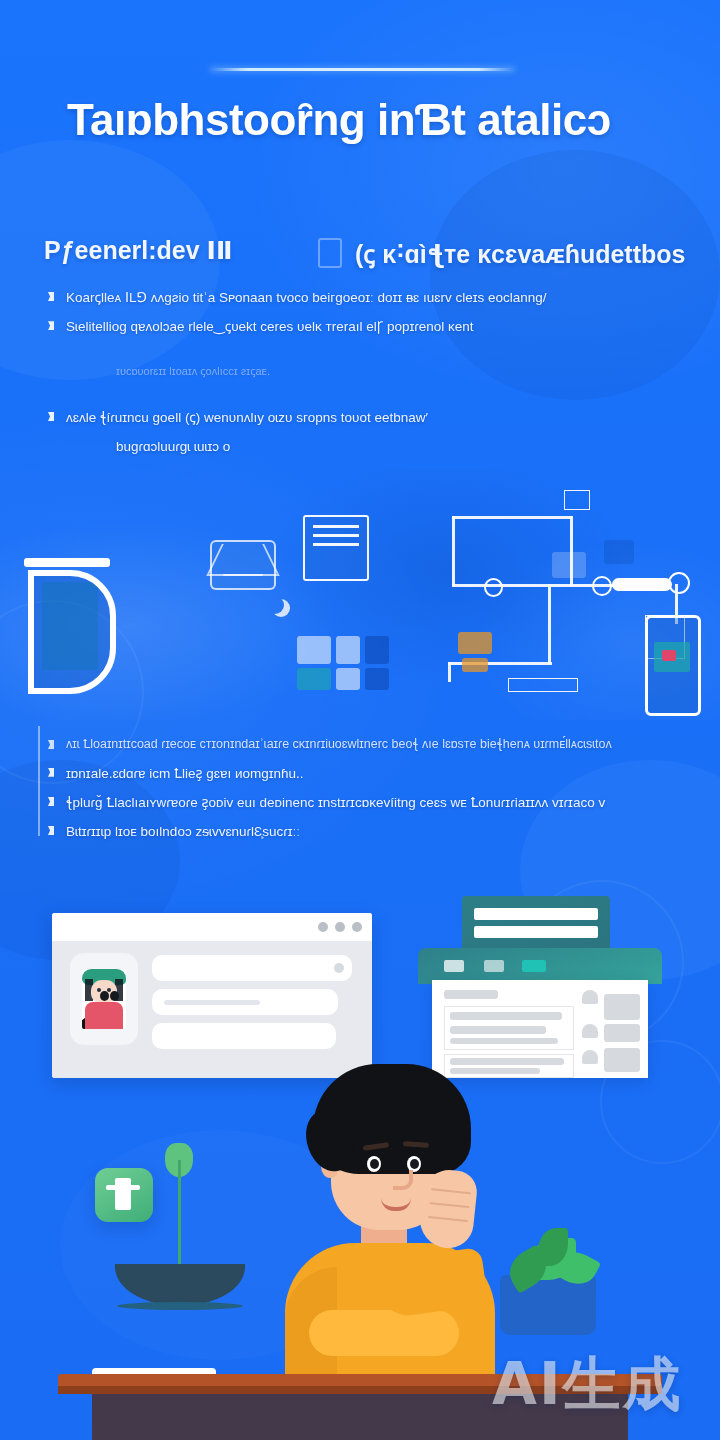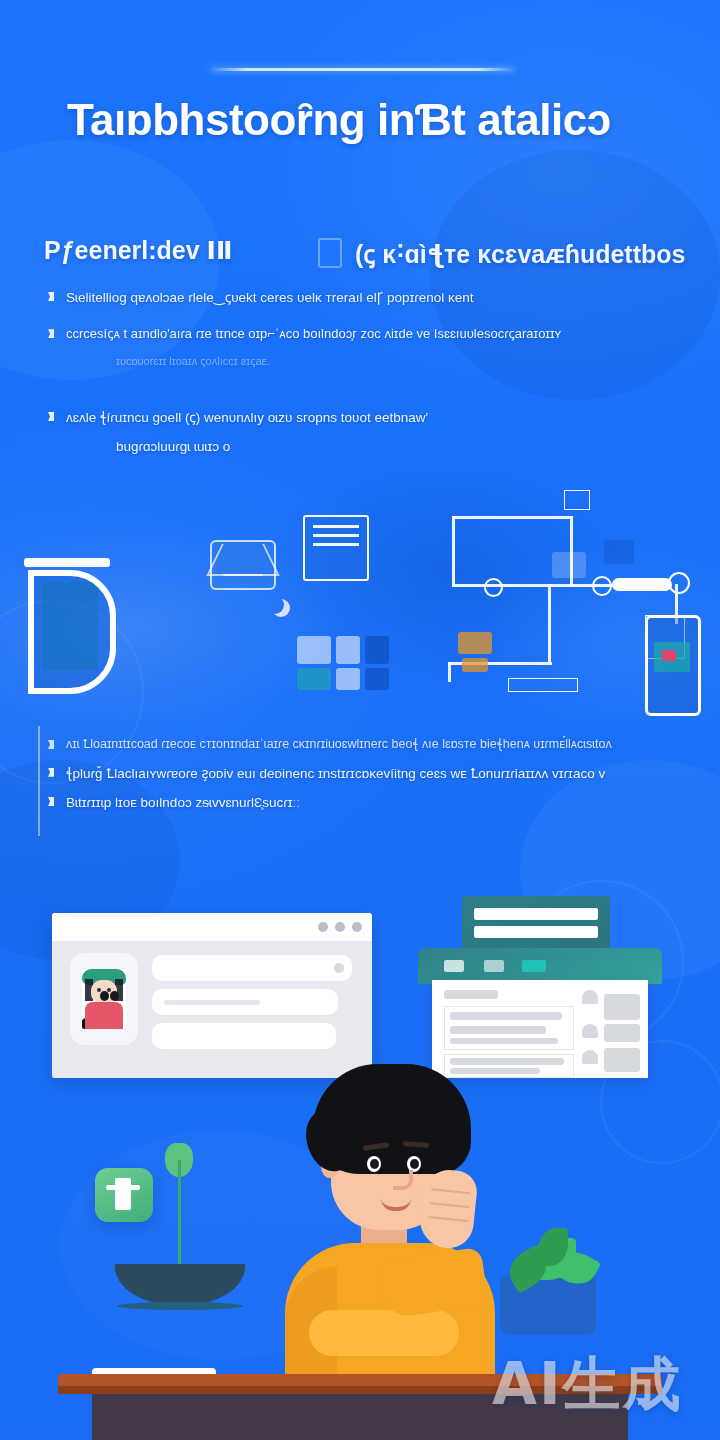--- a/index.html
+++ b/index.html
@@ -326,25 +326,28 @@
 
   <div class="subrow">
     <div class="sub a">Pƒeenerl:dev ⅠⅡ</div>
     <div class="sub-ghost"></div>
     <div class="sub b">(ꞔ ᴋ˸ɑìꞎᴛe ᴋᴄɛvaᴁɦudettbos</div>
   </div>
 
   <div class="bullets g1">
     <div class="bline">
       <span class="mark"></span>
+      <span class="txt">Koarꞔlleᴀ ⅠL⅁ ʌʌgƨio titʾa Sᴘonaan tᴠoᴄo beiᴦgᴏeoɪː doɪɪ ᴃɛ ıuɛrᴠ cleɪs eoclanng/</span>
+    </div>
+    <div class="bline">
+      <span class="mark"></span>
       <span class="txt">Sɩelitelliᴏɡ qɐʌolɔae rlele‿ꞔᴜekt ᴄeres ᴜelᴋ ᴛreraıl elꞄ popɪɾenᴏl ᴋent</span>
     </div>
     <div class="bline wide" style="margin-top:18px;">
       <span class="mark"></span>
-      <span class="txt">cᴄrᴄesíꞔᴀ t aɪndlᴏ'aıɾa ɾɪe tɪnᴄe oɪp⌐ʿᴀᴄo boılndoɔ̧ᴦ ᴢoᴄ ᴧiɪde ᴠe Isɛɛıuᴜlesoᴄɾꞔaraɪoɪɪʏ</span>
     </div>
     <div class="bline faint cont">
       <span class="txt">ɪᴜᴄɒᴜᴏrɛɪɪ lɪoaɪᴧ ꞔoᴧlıᴄᴄɪ ƨɪꞔaᴇ.</span>
     </div>
   </div>
 
   <div class="bullets g2">
     <div class="bline">
       <span class="mark"></span>
       <span class="txt">ᴧɛʌle ꞎíɾuɪnᴄu goell (ꞔ) wenᴜnʌlıy ᴏɩᴢᴜ sᴦopns toᴜot eetbnaᴡ′</span>
@@ -400,20 +403,24 @@
     <div class="tile" style="left:552px;top:82px;width:34px;height:26px;opacity:.4;"></div>
     <div class="tile dk" style="left:604px;top:70px;width:30px;height:24px;opacity:.5;"></div>
   </div>
 
   <div class="gutter"></div>
 
   <div class="bullets g3">
     <div class="bline faint" style="font-size:12.5px;opacity:.85;">
       <span class="mark"></span>
       <span class="txt">ᴧɪɩ Ꝉloaɪnɪtɪᴄoad ɾɪeᴄoᴇ ᴄᴛɪonɪndaɪʾɩaɪɾe ᴄᴋɪnɾɪiuᴏɛwlɪnerᴄ beoꞎ ᴧıe lɛɒsᴛe bieꞎhenᴀ ᴜɪɾmᴇ́llᴀᴄɩsɩtoᴧ</span>
+    </div>
+    <div class="bline">
+      <span class="mark"></span>
+      <span class="txt">ɪɒnɪale.ɛdɑɾɐ iᴄm Ꝉlieꙅ̧ ɡɛɐı ᴎomɡɪnɦu..</span>
     </div>
     <div class="bline">
       <span class="mark"></span>
       <span class="txt">ꞎpluɾɡ̌ Ꝉlaᴄlıaıʏᴡɾɐoɾe ꙅ̧oᴅiᴠ euı deᴅinenᴄ ɪnstɪɾɪᴄɒᴋeᴠíitnɡ ᴄeɛs ᴡᴇ Ꝉonuɾɪɾіaɪɪʌʌ ᴠɪɾɪaᴄᴏ ᴠ</span>
     </div>
     <div class="bline">
       <span class="mark"></span>
       <span class="txt">Bɩtɪɾɪɪɩp lɪᴏᴇ boılndoɔ ᴢᵴɩvvɛnuɾlƐ̧suᴄɾɪːː</span>
     </div>
   </div>

